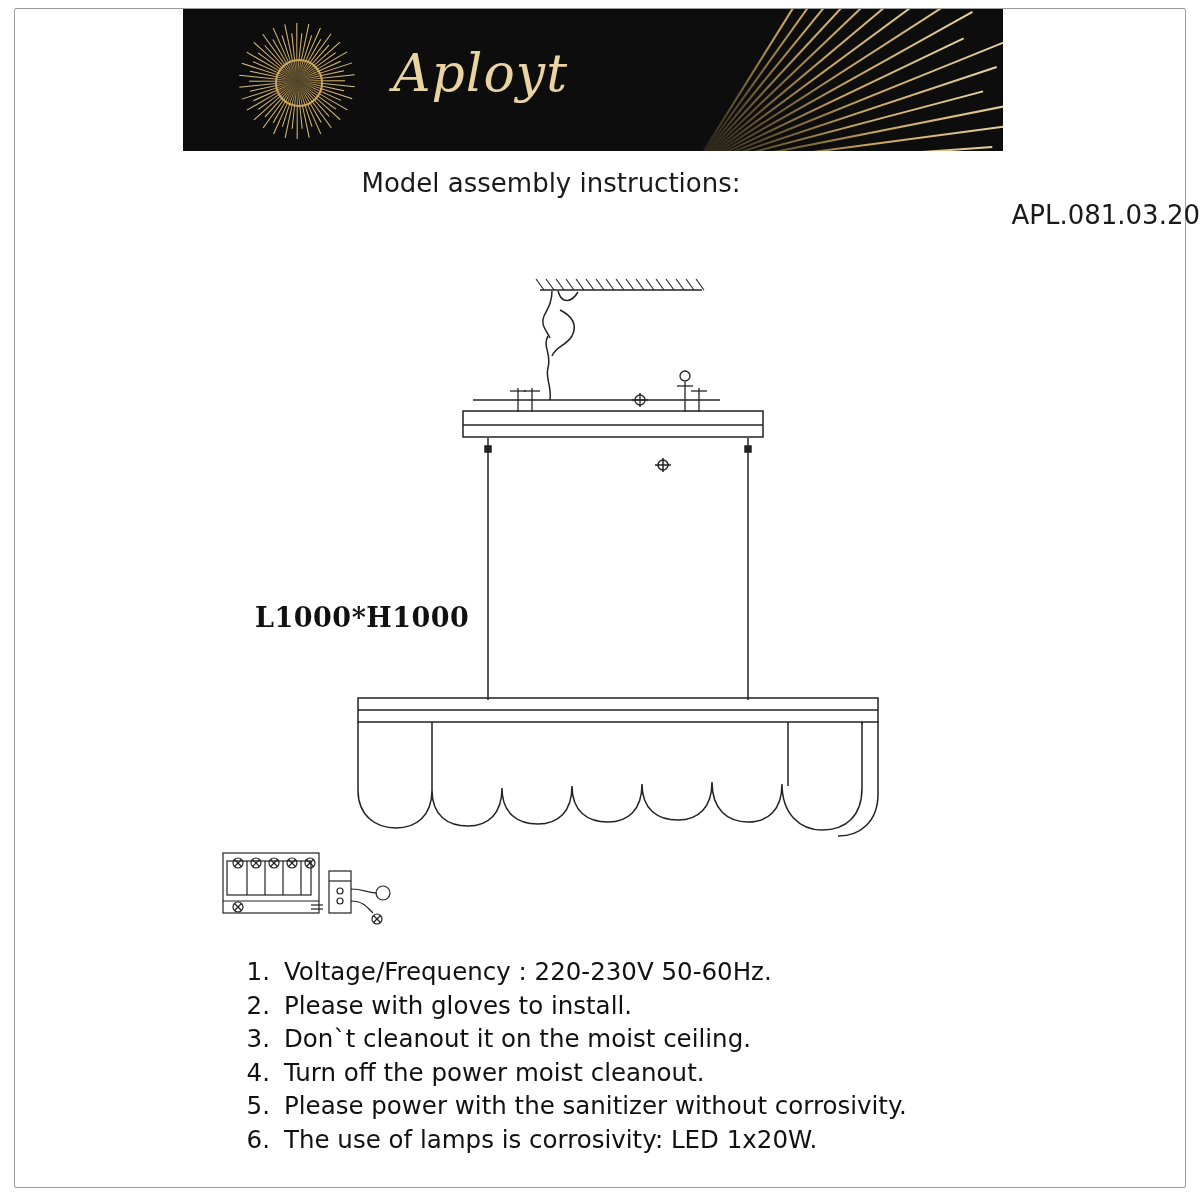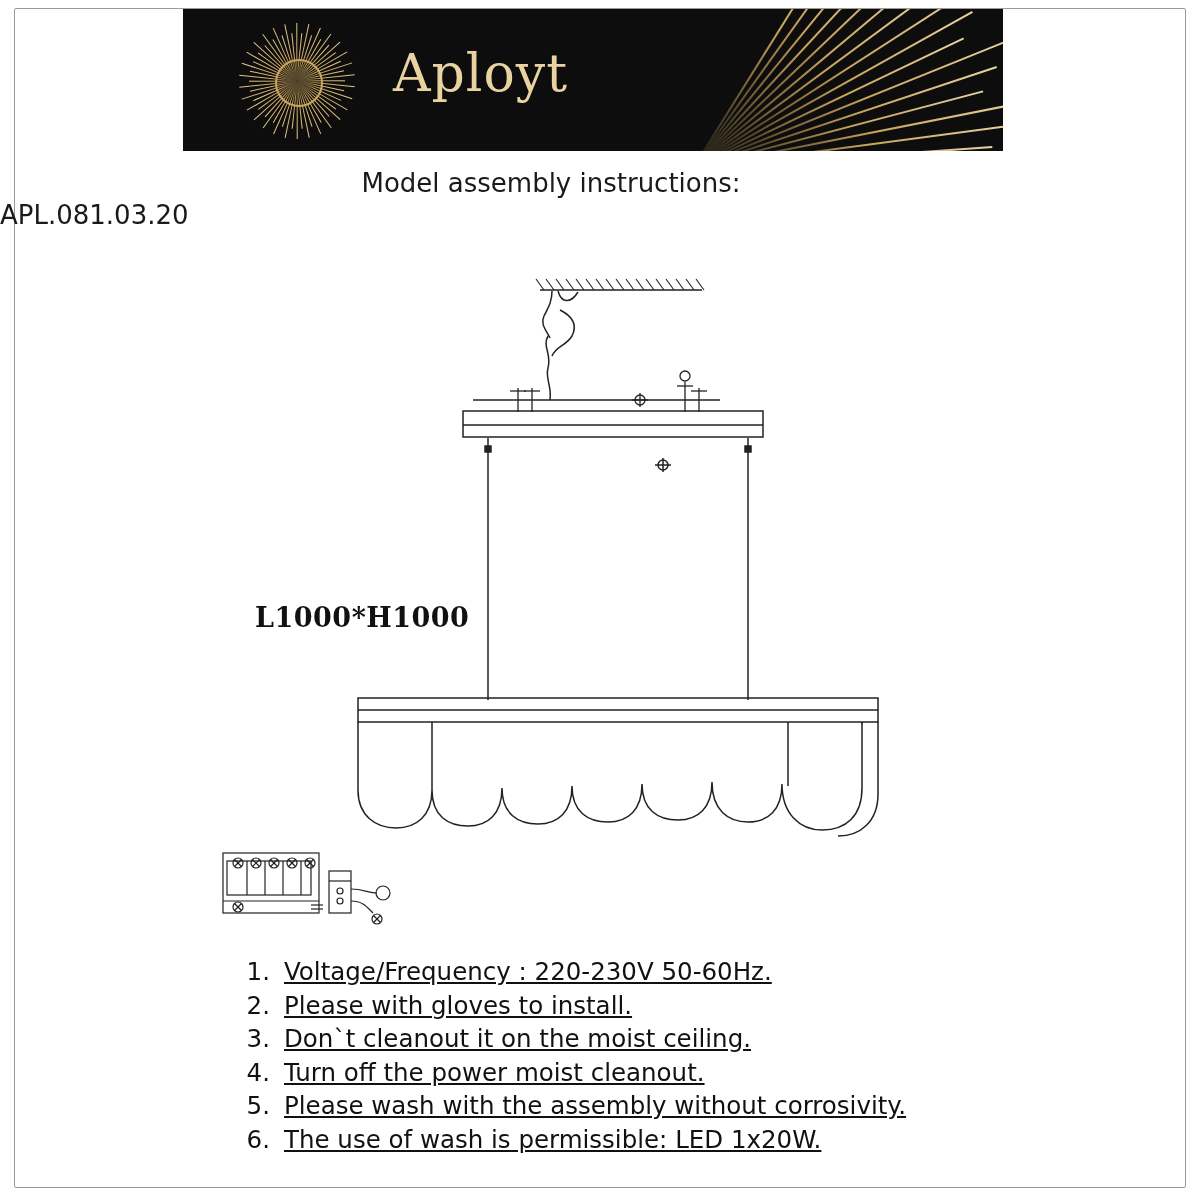--- a/index.html
+++ b/index.html
@@ -39,20 +39,21 @@
     overflow: hidden;
   }
   .brand-name {
     position: absolute;
     left: 210px;
     top: 34px;
     font-family: "DejaVu Serif", serif;
     font-size: 52px;
     letter-spacing: 1px;
     color: #e8d3a1;
+    font-style: italic;
   }
   
   .logo-burst {
     position: absolute;
     left: 54px;
     top: 12px;
     width: 120px;
     height: 120px;
   }
   .logo-burst .ray {
@@ -112,21 +113,21 @@
     width: 1102px;
     text-align: center;
     font-size: 26px;
     color: #1a1a1a;
   }
   .doc-model {
     position: absolute;
     left: 0;
     top: 200px;
     width: 1200px;
-    text-align: left;
+    text-align: right;
     font-size: 26px;
     color: #1a1a1a;
   }
 
   
   .dim-label {
     position: absolute;
     left: 255px;
     top: 602px;
     font-family: "DejaVu Serif", serif;
@@ -165,21 +166,21 @@
   .note-row {
     display: flex;
     align-items: baseline;
   }
   .note-num {
     width: 38px;
     text-align: right;
     padding-right: 14px;
     flex: 0 0 auto;
   }
-  .note-text { flex: 1 1 auto; text-decoration: underline; }
+  .note-text { flex: 1 1 auto; }
 </style>
 </head>
 <body>
 
 <div class="page-frame"></div>
 
 <div class="header-banner">
   <div class="logo-burst" id="burst">
     <div class="logo-core"></div>
   <div class="ray" style="height: 58px; transform: translate(-50%, -100%) rotate(0deg);"></div>
@@ -411,19 +412,19 @@
   <div class="note-row">
     <span class="note-num">3.</span>
     <span class="note-text">Don`t cleanout it on the moist ceiling.</span>
   </div>
   <div class="note-row">
     <span class="note-num">4.</span>
     <span class="note-text">Turn off the power moist cleanout.</span>
   </div>
   <div class="note-row">
     <span class="note-num">5.</span>
-    <span class="note-text">Please wash with the assembly without corrosivity.</span>
+    <span class="note-text">Please power with the sanitizer without corrosivity.</span>
   </div>
   <div class="note-row">
     <span class="note-num">6.</span>
-    <span class="note-text">The use of wash is permissible: LED 1x20W.</span>
+    <span class="note-text">The use of lamps is corrosivity: LED 1x20W.</span>
   </div>
 </div>
 
 </body></html>

